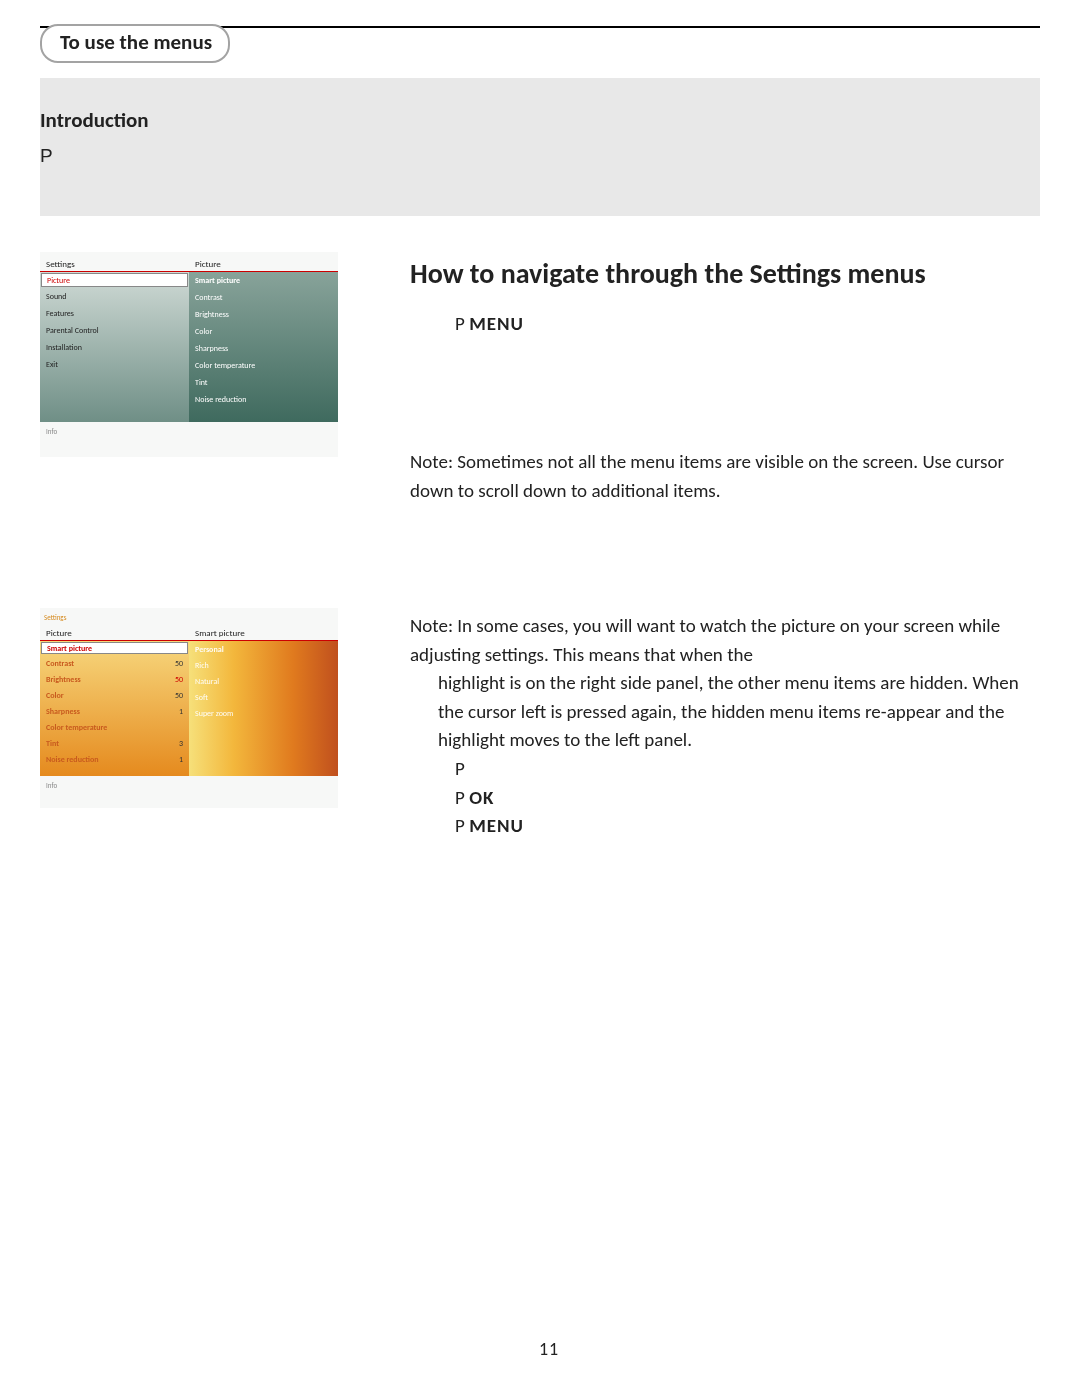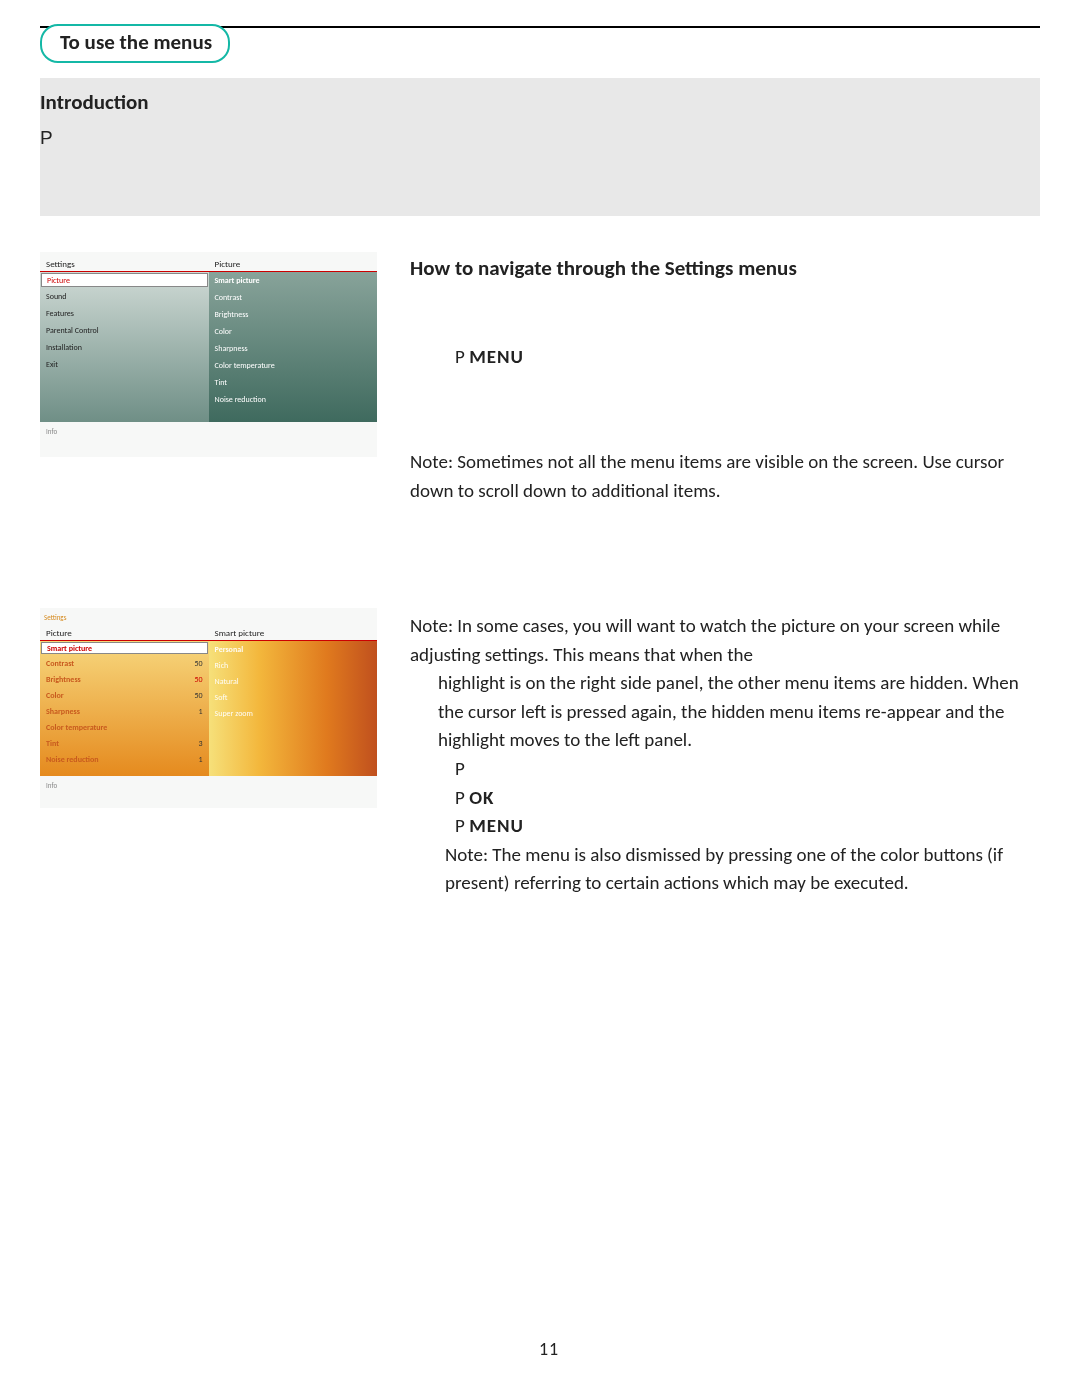--- a/index.html
+++ b/index.html
@@ -15,48 +15,48 @@
   }
   .top-rule {
     position: absolute;
     left: 40px; right: 40px; top: 26px;
     height: 2px; background: #000;
   }
   .title-pill {
     position: absolute;
     left: 40px; top: 24px;
     background: #fff;
-    border: 2px solid #14b8a6;
+    border: 2px solid #a3a3a3;
     border-radius: 18px;
     padding: 2px 16px 4px 18px;
     font-size: 21px;
     font-weight: 700;
   }
   .intro-box {
     position: absolute;
     left: 40px; right: 40px; top: 78px;
     height: 138px;
     background: #e8e8e8;
-    padding: 10px 0 0 0;
+    padding: 28px 0 0 0;
   }
   .intro-box h2 {
     font-size: 21px;
     font-weight: 700;
     margin-left: 0;
     margin-bottom: 8px;
   }
   .intro-box .p-glyph {
     font-family: "Wingdings 3", "Webdings", sans-serif;
     font-size: 19px;
     padding-left: 0;
   }
   .screenshot {
     position: absolute;
     left: 40px;
-    width: 337px;
+    width: 298px;
     background: #f7f8f7;
     font-size: 8px;
     line-height: 1;
   }
   .ss1 { top: 252px; height: 205px; }
   .ss1 .hdr { display:flex; }
   .ss1 .hdr div { flex:1; padding:7px 6px 3px; font-size:9px; }
   .ss1 .hdr { border-bottom: 1.5px solid #c00; }
   .ss1 .body { display:flex; height:150px; }
   .ss1 .body .left {
@@ -95,23 +95,23 @@
   .ss2 .right .row { color:#fff; opacity:.95; }
   .ss2 .right .row.sel { font-weight:600; }
   .ss2 .info { padding:6px 6px 0; font-size:7px; color:#888; }
 
   .rcol {
     position: absolute;
     left: 410px;
     right: 50px;
   }
   .rcol h3 {
-    font-size: 21px;
+    font-size: 28px;
     font-weight: 700;
-    margin-bottom: 60px;
+    margin-bottom: 17px;
   }
   .rcol .line { font-size: 19px; line-height: 1.5; }
   .rcol .kw { font-weight:700; letter-spacing:1px; }
   .rcol .indent { padding-left: 45px; }
   .rcol .indent .kw { display:inline-block; }
 
   .section1 { top: 254px; }
   .note1 { top: 448px; }
   .section2 { top: 612px; }
   .pblk { top: 755px; }
@@ -236,16 +236,15 @@
     <span>P</span>
   </div>
   <div class="line indent">
     <span>P</span>
     <span class="kw">OK</span>
   </div>
   <div class="line indent">
     <span>P</span>
     <span class="kw">MENU</span>
   </div>
-  <div class="line" style="margin-left:35px;">Note: The menu is also dismissed by pressing one of the color buttons (if present) referring to certain actions which may be executed.</div>
 </div>
 
 <div class="pagenum">11</div>
 
 </body></html>

